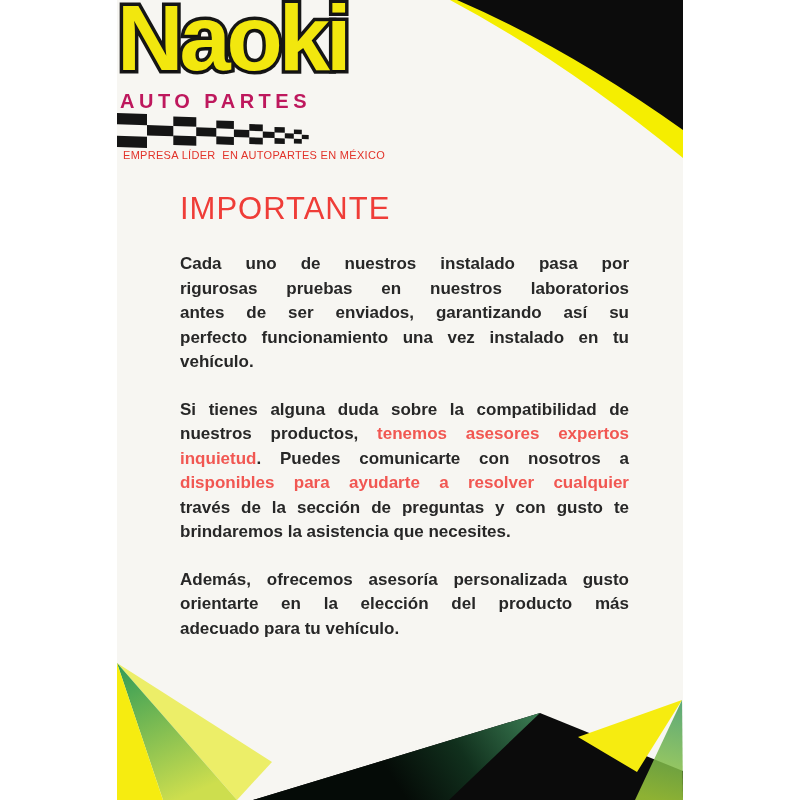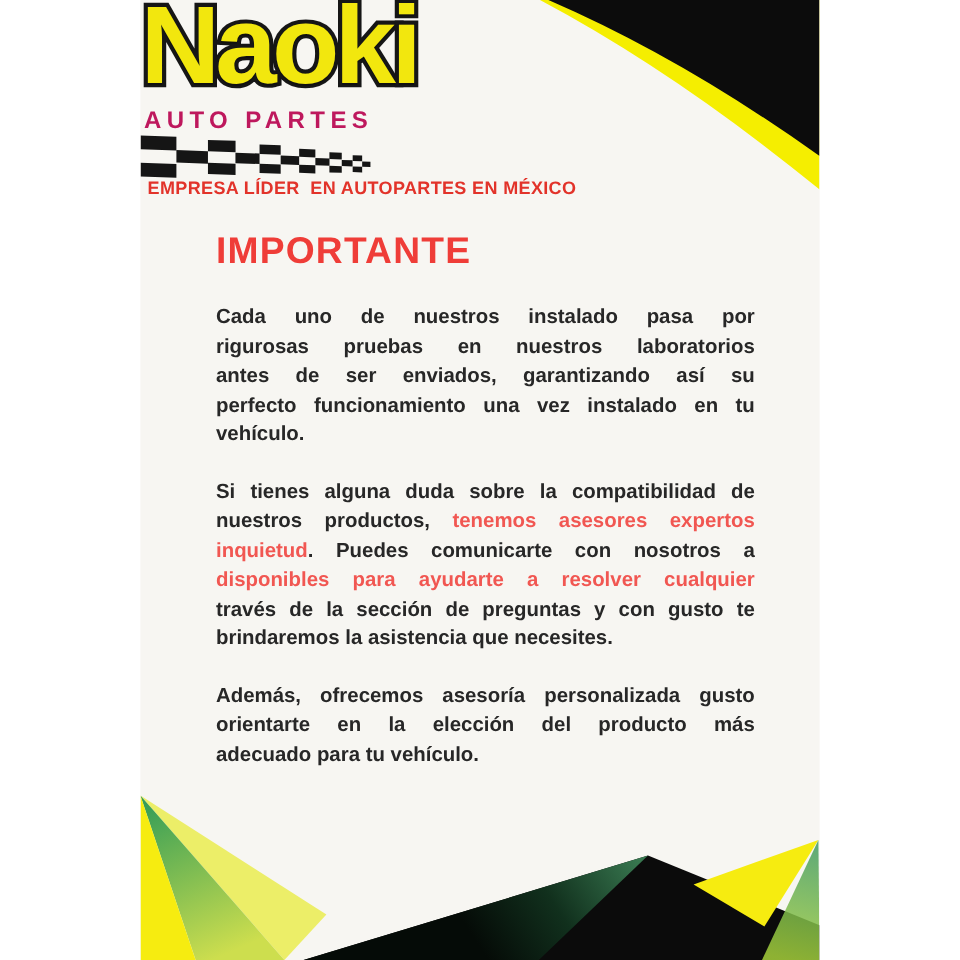--- a/index.html
+++ b/index.html
@@ -21,29 +21,29 @@
     paint-order:stroke fill;
     text-shadow:0 2px 0 rgba(0,0,0,.25);
   }
   .logo-sub{
     position:absolute;left:3px;top:90px;
     font-size:20px;font-weight:700;letter-spacing:4.5px;color:#be185d;
   }
   .flag{position:absolute;left:0px;top:111px;width:260px;height:60px;}
   .tagline{
     position:absolute;left:6px;top:149px;
-    font-size:15px;font-weight:700;letter-spacing:.3px;
+    font-size:11px;font-weight:400;letter-spacing:.3px;
     color:var(--redTagline,#e2332a);white-space:pre;
   }
   
   .corner-tr{position:absolute;right:0;top:0;width:240px;height:165px;}
   
   .heading{
     position:absolute;left:63px;top:191px;
-    font-size:31px;font-weight:700;letter-spacing:1px;
+    font-size:31px;font-weight:400;letter-spacing:1px;
     color:var(--redHeading,#ef3d38);
   }
   .copy{
     position:absolute;left:63px;top:252px;width:449px;
     font-size:17px;font-weight:700;line-height:24.5px;color:var(--ink,#272727);
   }
   .para{margin:0 0 23px 0;}
   .pline{text-align:justify;text-align-last:justify;}
   .pline.last{text-align-last:left;}
   .hl{color:var(--redHighlight,#f15752);margin-top:43px;}

